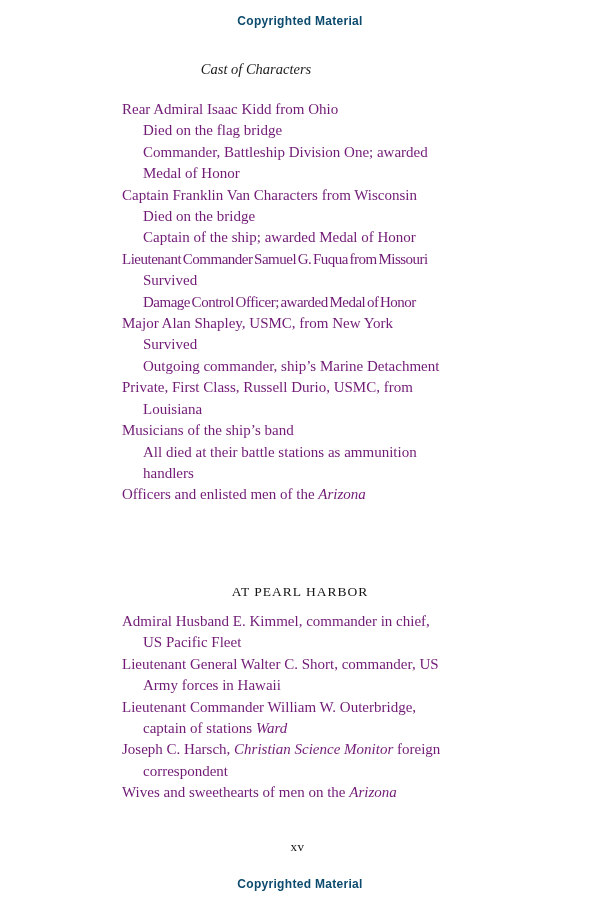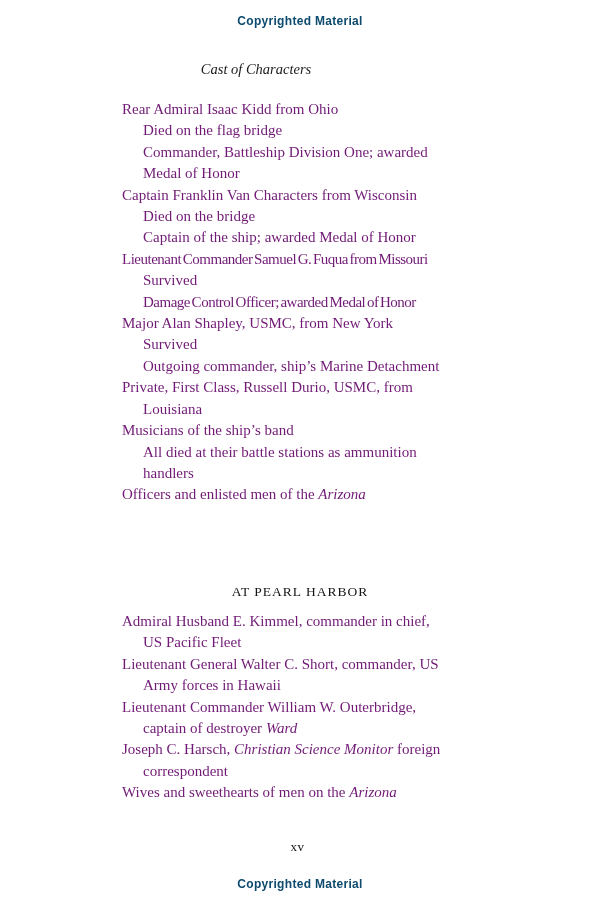--- a/index.html
+++ b/index.html
@@ -96,21 +96,21 @@
     </div>
 
   <div class="section-heading">AT PEARL HARBOR</div>
 
   <div class="cast-list list-2">
       <div class="line"><span>Admiral Husband E. Kimmel, commander in chief,</span></div>
       <div class="line indent"><span>US Pacific Fleet</span></div>
       <div class="line"><span>Lieutenant General Walter C. Short, commander, US</span></div>
       <div class="line indent"><span>Army forces in Hawaii</span></div>
       <div class="line"><span>Lieutenant Commander William W. Outerbridge,</span></div>
-      <div class="line indent"><span>captain of destroyer </span><span class="em">Ward</span></div>
+      <div class="line indent"><span>captain of stations </span><span class="em">Ward</span></div>
       <div class="line"><span>Joseph C. Harsch, </span><span class="em">Christian Science Monitor</span><span> foreign</span></div>
       <div class="line indent"><span>correspondent</span></div>
       <div class="line"><span>Wives and sweethearts of men on the </span><span class="em">Arizona</span></div>
     </div>
 
   <div class="page-number">xv</div>
 
   <div class="copyright bottom">Copyrighted Material</div>
 
 </div>

